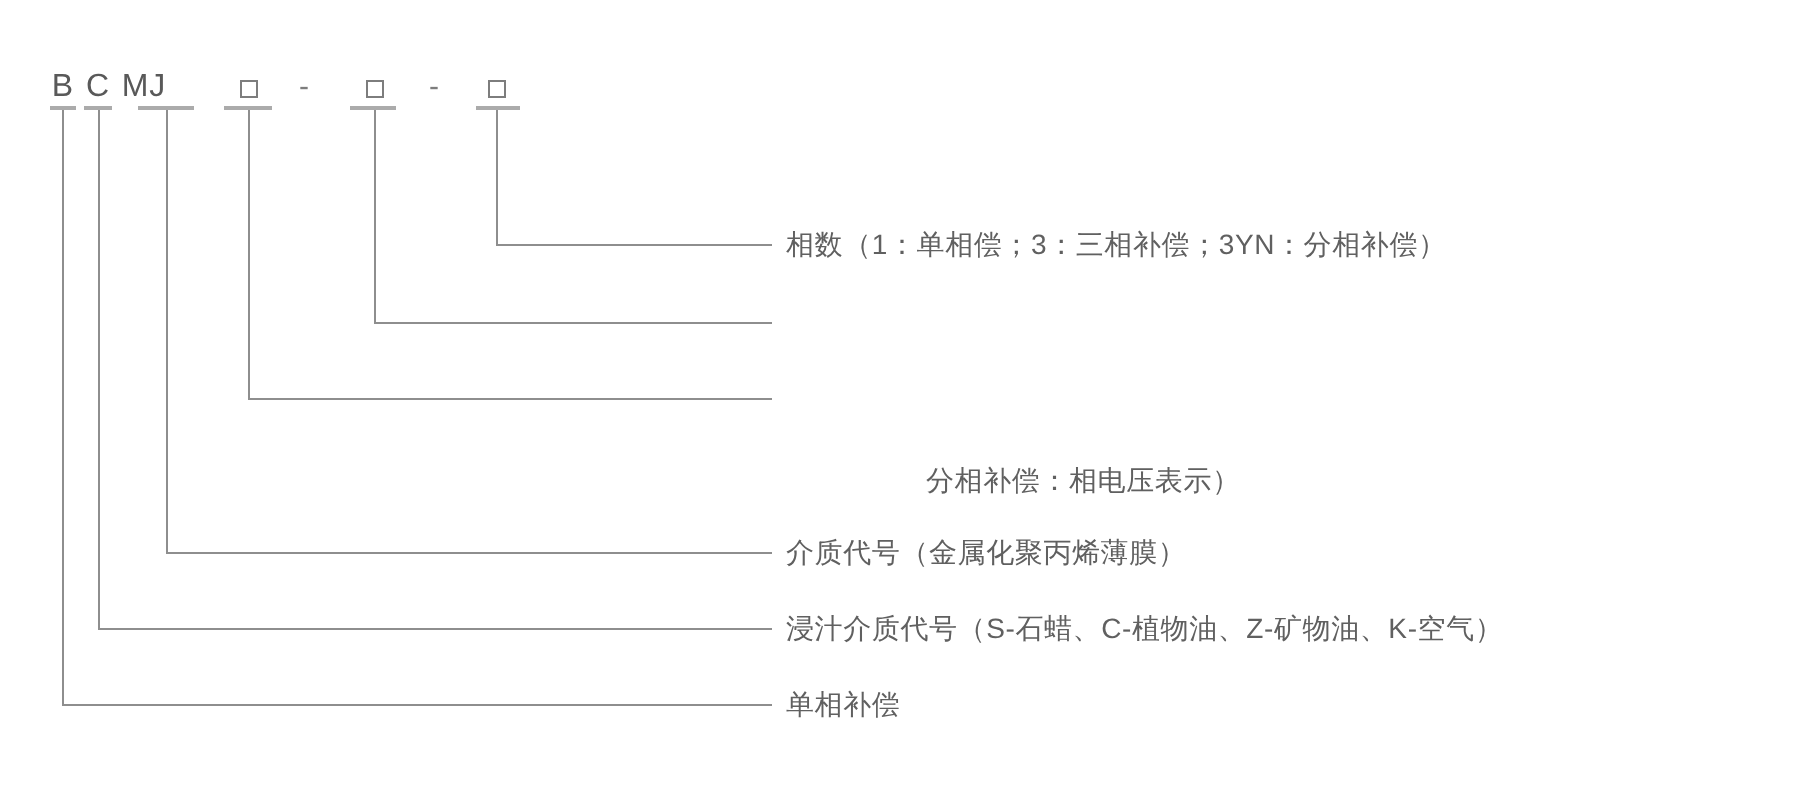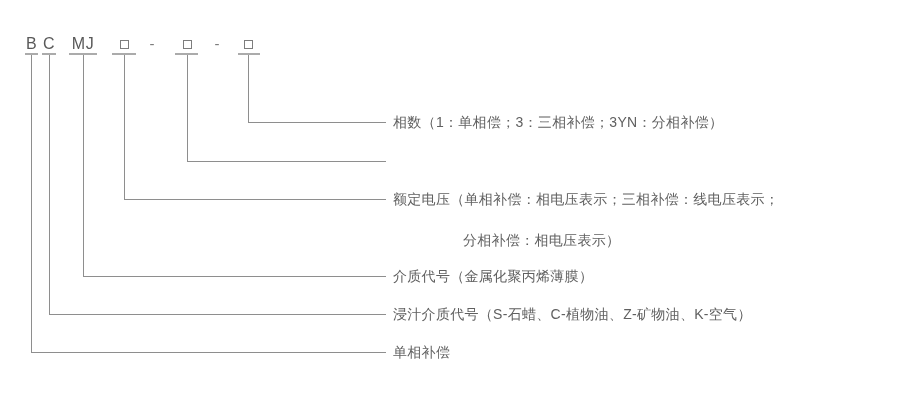--- a/index.html
+++ b/index.html
@@ -72,21 +72,21 @@
     letter-spacing: 0.3px;
   }
 </style>
 </head>
 <body>
 
 <div class="diagram">
 
   <span class="code-letter" style="left:25px; width:13px;">B</span>
   <span class="code-letter" style="left:42px; width:14px;">C</span>
-  <span class="code-letter" style="left:69px; width:28px;">MJ</span>
+  <span class="code-letter" style="left:58px; width:28px;">MJ</span>
 
   <span class="code-box" style="left:120px;"></span>
   <span class="code-dash" style="left:147px; width:10px;">-</span>
   <span class="code-box" style="left:183px;"></span>
   <span class="code-dash" style="left:212px; width:10px;">-</span>
   <span class="code-box" style="left:244px;"></span>
 
   <div class="code-underline" style="left:25px;  width:13px;"></div>
   <div class="code-underline" style="left:42px;  width:14px;"></div>
   <div class="code-underline" style="left:69px;  width:28px;"></div>
@@ -102,19 +102,18 @@
   <div class="vline" style="left:248px; top:55px; height:67px;"></div>
 
   <div class="hline" style="left:248px; top:122px; width:138px;"></div>
   <div class="hline" style="left:187px; top:161px; width:199px;"></div>
   <div class="hline" style="left:124px; top:199px; width:262px;"></div>
   <div class="hline" style="left:83px;  top:276px; width:303px;"></div>
   <div class="hline" style="left:49px;  top:314px; width:337px;"></div>
   <div class="hline" style="left:31px;  top:352px; width:355px;"></div>
 
   <div class="lbl" style="top:112px;">相数（1：单相偿；3：三相补偿；3YN：分相补偿）</div>
-  <div class="lbl" style="top:189px;">额定电压（单相补偿：相电压表示；三相补偿：线电压表示；</div>
   <div class="lbl" style="top:266px;">介质代号（金属化聚丙烯薄膜）</div>
   <div class="lbl" style="top:230px; left:463px;">分相补偿：相电压表示）</div>
   <div class="lbl" style="top:304px;">浸汁介质代号（S-石蜡、C-植物油、Z-矿物油、K-空气）</div>
   <div class="lbl" style="top:342px;">单相补偿</div>
 
 </div>
 
 </body></html>

